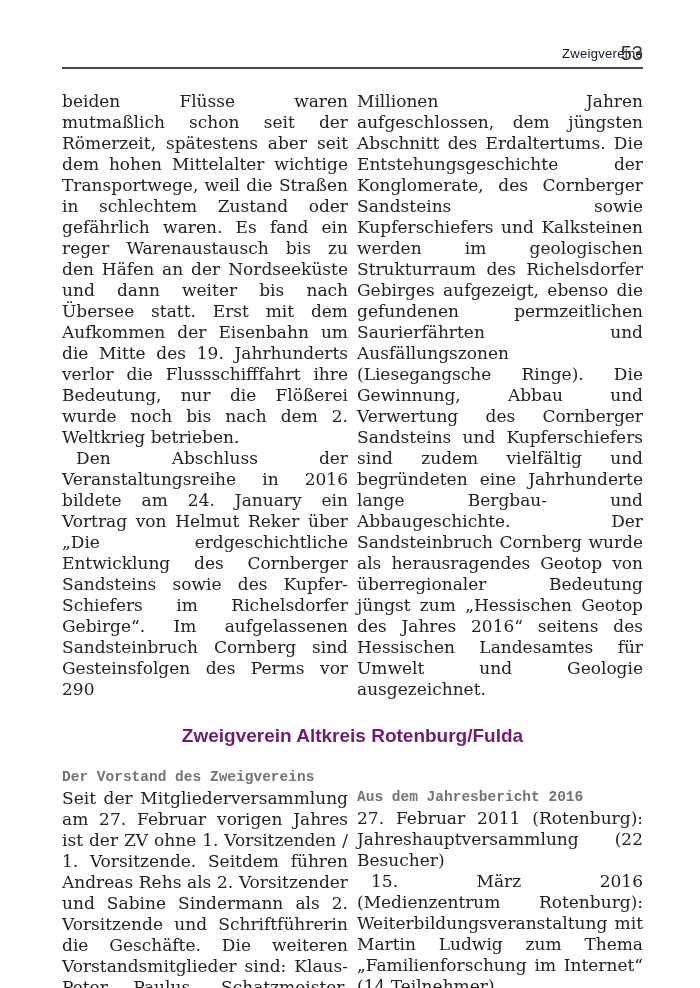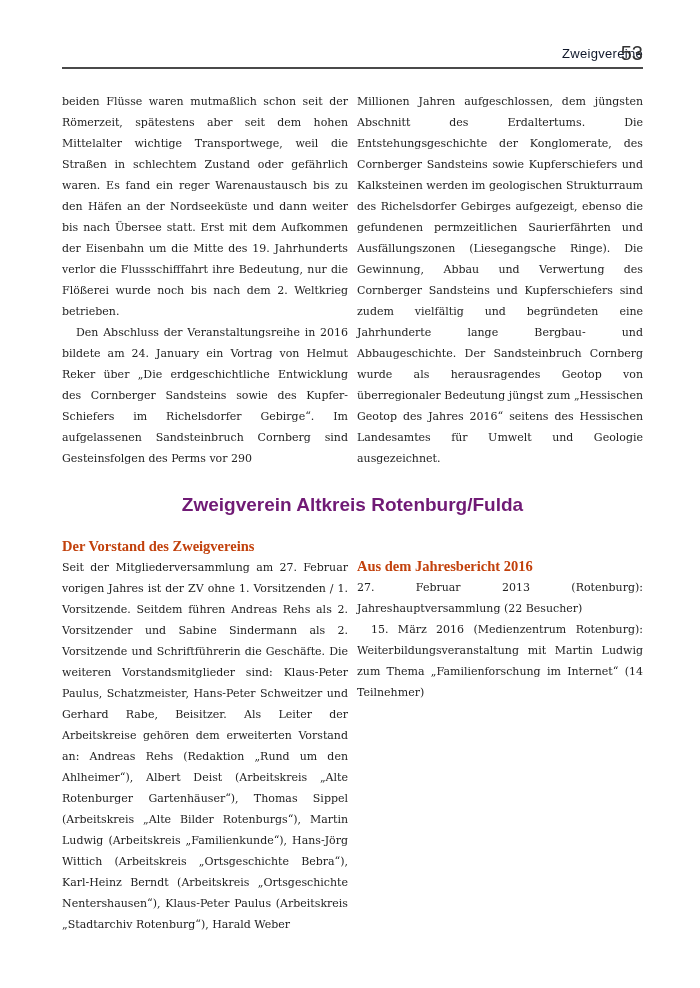--- a/index.html
+++ b/index.html
@@ -30,42 +30,42 @@
   .head-rule {
     position: absolute; top: 67px; left: 0; right: 0;
     border-top: 2px solid #4a4a4a;
   }
   
   .content { position: absolute; top: 91px; left: 62px; right: 57px; }
   .cols { display: flex; gap: 9px; }
   .col { width: 286px; flex: 0 0 286px; }
   p.body {
     margin: 0;
-    font-size: 11px;
+    font-size: 17px;
     line-height: 21px;
     text-align: justify;
     hyphens: auto;
     -webkit-hyphens: auto;
   }
   p.indent { text-indent: 14px; }
   .section-title {
     margin: 25px 0 20px 0;
     text-align: center;
     font-family: "Liberation Sans", "DejaVu Sans", sans-serif;
     font-weight: bold;
     font-size: 19px;
     color: #701a75;
   }
   .subheading {
     margin: 0;
-    font-family: Liberation Serif, serif;
+    font-family: Liberation Mono, monospace;
     font-weight: bold;
     font-size: 14.5px;
     line-height: 21px;
-    color: #c2410c;
+    color: #737373;
   }
   .subheading.spaced { margin-top: 20px; }
 </style>
 </head>
 <body>
 
 <div class="page">
 
   <div class="pagehead">
     <div class="running-title">Zweigvereine</div>
@@ -87,20 +87,20 @@
 
     <h1 class="section-title">Zweigverein Altkreis Rotenburg/Fulda</h1>
 
     <div class="cols">
       <div class="col">
         <h2 class="subheading">Der Vorstand des Zweigvereins</h2>
         <p class="body">Seit der Mitgliederversammlung am 27. Februar vorigen Jahres ist der ZV ohne 1. Vorsitzenden / 1. Vorsitzende. Seitdem führen Andreas Rehs als 2. Vorsitzender und Sabine Sindermann als 2. Vorsitzende und Schriftführerin die Geschäfte. Die weiteren Vorstandsmitglieder sind: Klaus-Peter Paulus, Schatzmeister, Hans-Peter Schweitzer und Gerhard Rabe, Beisitzer. Als Leiter der Arbeitskreise gehören dem erweiterten Vorstand an: Andreas Rehs (Redaktion „Rund um den Ahlheimer“), Albert Deist (Arbeitskreis „Alte Rotenburger Gartenhäuser“), Thomas Sippel (Arbeitskreis „Alte Bilder Rotenburgs“), Martin Ludwig (Arbeitskreis „Familienkunde“), Hans-Jörg Wittich (Arbeitskreis „Ortsgeschichte Bebra“), Karl-Heinz Berndt (Arbeitskreis „Ortsgeschichte Nentershausen“), Klaus-Peter Paulus (Arbeitskreis „Stadtarchiv Rotenburg“), Harald Weber</p>
       </div>
       <div class="col">
         <h2 class="subheading spaced">Aus dem Jahresbericht 2016</h2>
-        <p class="body">27. Februar 2013 (Rotenburg): Jahreshauptversammlung (22 Besucher)</p>
+        <p class="body">27. Februar 2011 (Rotenburg): Jahreshauptversammlung (22 Besucher)</p>
         <p class="body indent">15. März 2016 (Medienzentrum Rotenburg): Weiterbildungsveranstaltung mit Martin Ludwig zum Thema „Familienforschung im Internet“ (14 Teilnehmer)</p>
 
       </div>
     </div>
 
   </div>
 </div>
 
 </body></html>

